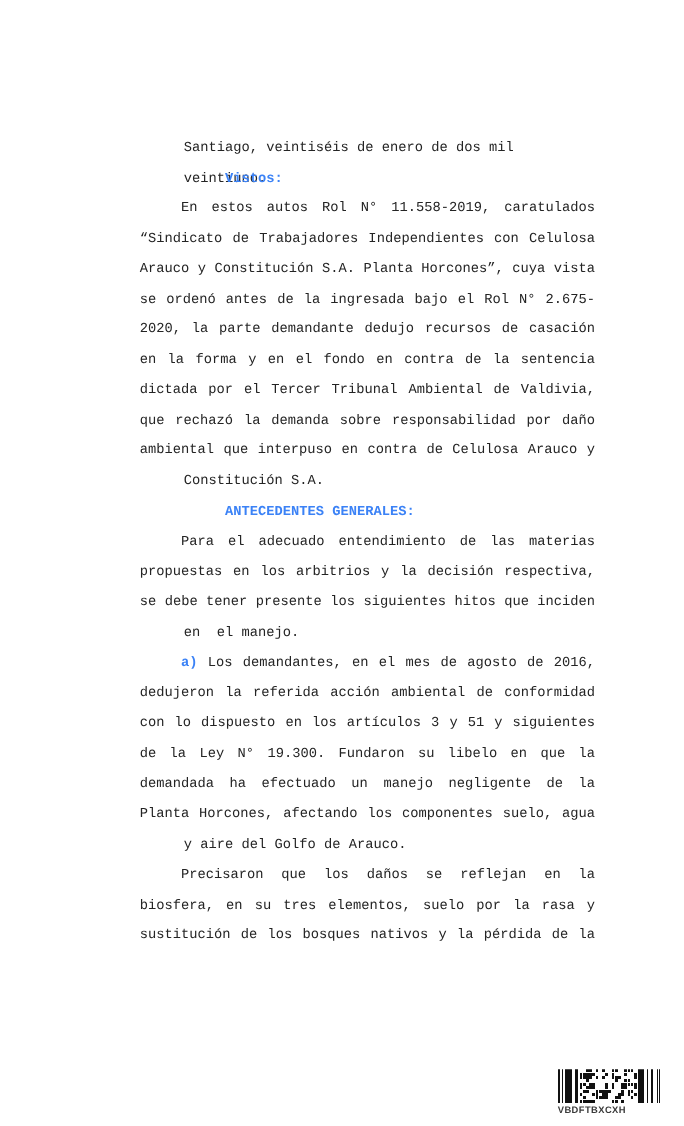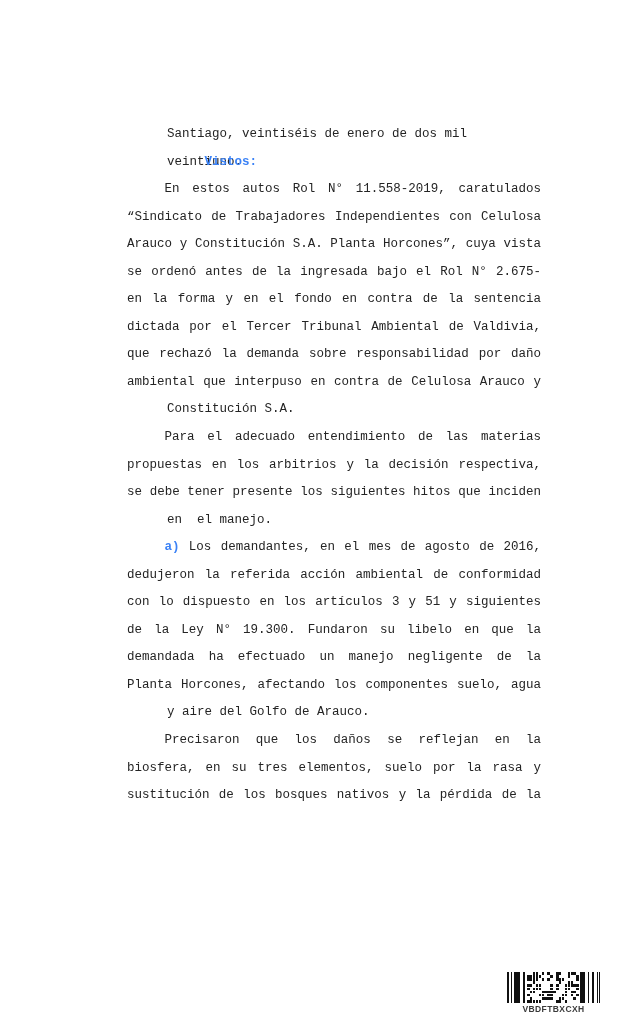--- a/index.html
+++ b/index.html
@@ -55,46 +55,48 @@
     top: 972px;
     width: 93px;
   }
   .barcode-wrap svg {
     display: block;
     width: 93px;
     height: 31px;
   }
   .barcode-caption {
     width: 93px;
-    text-align: center;
+    text-align: left;
     font-family: "Liberation Sans", sans-serif;
     font-size: 8.5px;
     font-weight: 700;
     letter-spacing: 0.4px;
     color: #3a3a3a;
     margin-top: 1px;
   }
 </style>
 </head>
 <body>
 
 <div class="page">
 
   <div class="text-block">
       <div class="line nj"><span>Santiago, veintiséis de enero de dos mil veintiuno.</span></div>
       <div class="line ind nj"><span class="seg-b">Vistos:</span></div>
       <div class="line ind j"><span>En estos autos Rol N° 11.558-2019, caratulados</span></div>
       <div class="line j"><span>“Sindicato de Trabajadores Independientes con Celulosa</span></div>
       <div class="line j"><span>Arauco y Constitución S.A. Planta Horcones”, cuya vista</span></div>
       <div class="line j"><span>se ordenó antes de la ingresada bajo el Rol N° 2.675-</span></div>
+      <div class="line j"><span>2020, la parte demandante dedujo recursos de casación</span></div>
       <div class="line j"><span>en la forma y en el fondo en contra de la sentencia</span></div>
       <div class="line j"><span>dictada por el Tercer Tribunal Ambiental de Valdivia,</span></div>
       <div class="line j"><span>que rechazó la demanda sobre responsabilidad por daño</span></div>
       <div class="line j"><span>ambiental que interpuso en contra de Celulosa Arauco y</span></div>
       <div class="line nj"><span>Constitución S.A.</span></div>
+      <div class="line ind nj"><span class="seg-b">ANTECEDENTES GENERALES:</span></div>
       <div class="line ind j"><span>Para el adecuado entendimiento de las materias</span></div>
       <div class="line j"><span>propuestas en los arbitrios y la decisión respectiva,</span></div>
       <div class="line j"><span>se debe tener presente los siguientes hitos que inciden</span></div>
       <div class="line nj"><span>en  el manejo.</span></div>
       <div class="line ind j"><span class="seg-b">a)</span><span> Los demandantes, en el mes de agosto de 2016,</span></div>
       <div class="line j"><span>dedujeron la referida acción ambiental de conformidad</span></div>
       <div class="line j"><span>con lo dispuesto en los artículos 3 y 51 y siguientes</span></div>
       <div class="line j"><span>de la Ley N° 19.300. Fundaron su libelo en que la</span></div>
       <div class="line j"><span>demandada ha efectuado un manejo negligente de la</span></div>
       <div class="line j"><span>Planta Horcones, afectando los componentes suelo, agua</span></div>

